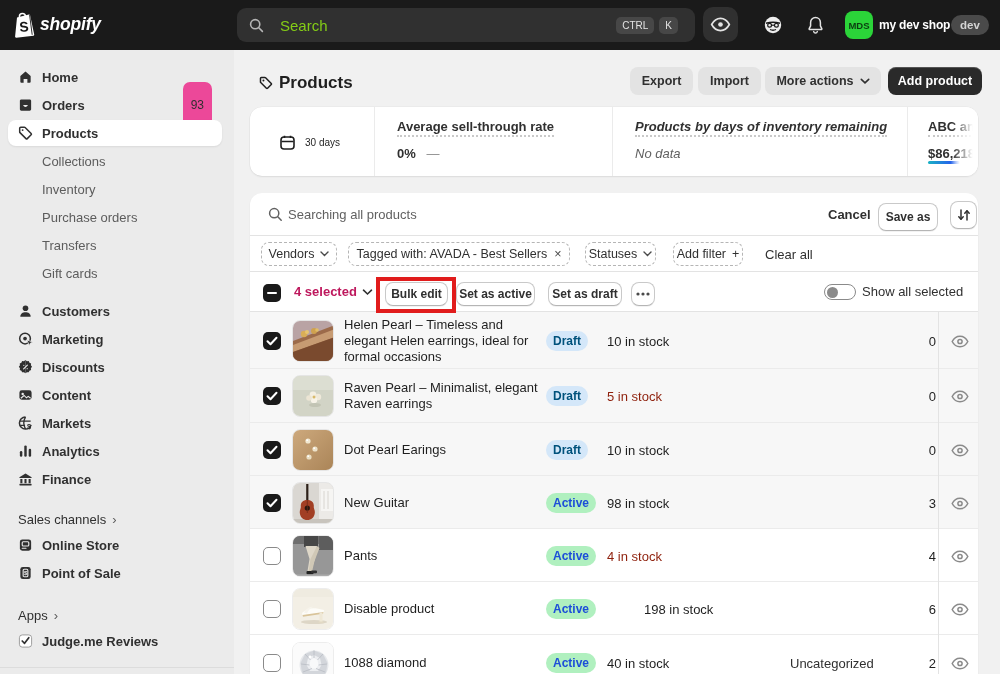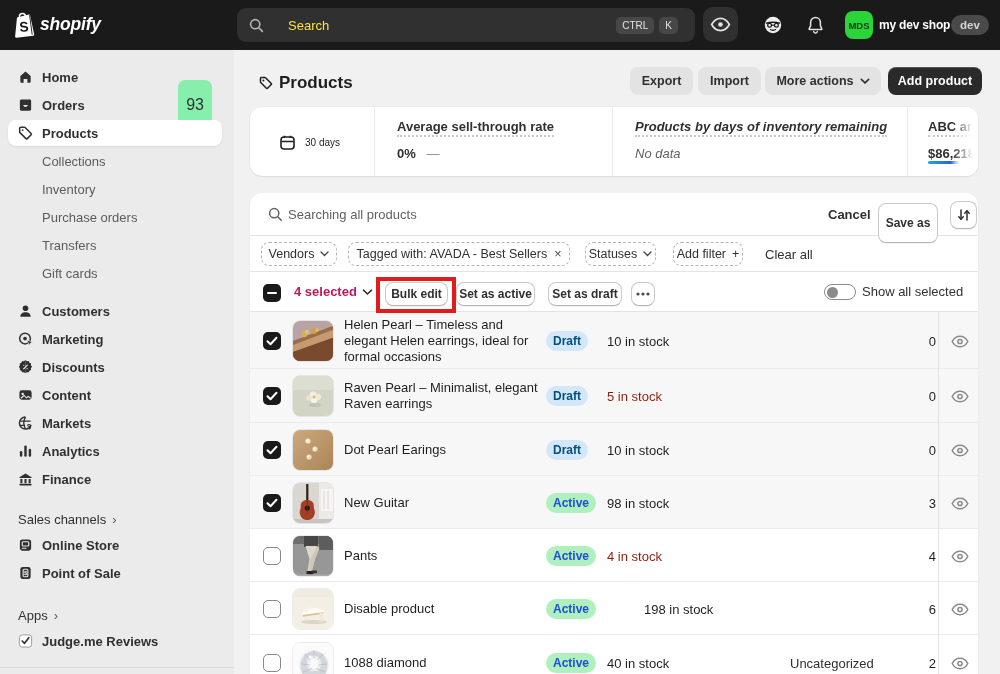--- a/index.html
+++ b/index.html
@@ -4,37 +4,37 @@
 <style>
 * { margin:0; padding:0; box-sizing:border-box; }
 html,body { width:1000px; height:674px; overflow:hidden; font-family:"Liberation Sans",sans-serif; }
 body { background:#f1f1f1; position:relative; }
 
 
 .topbar { position:absolute; left:0; top:0; width:1000px; height:50px; background:#1a1a1a; }
 .logo { position:absolute; left:14px; top:10px; display:flex; align-items:center; }
 .logo-word { color:#fff; font-size:17.5px; font-weight:700; font-style:italic; margin-left:3px; letter-spacing:-0.2px; }
 .searchbar { position:absolute; left:237px; top:8px; width:458px; height:34px; background:#303030; border-radius:9px; display:flex; align-items:center; padding:0 17px 0 12px; }
-.searchbar .stext { color:#fde047; font-size:13px; margin-left:24px; flex:1; }
+.searchbar .stext { color:#84cc16; font-size:15px; margin-left:16px; flex:1; }
 .key { background:#474747; color:#e3e3e3; font-size:10px; font-weight:400; border-radius:5px; padding:3px 6px; margin-left:5px; }
 .eyebtn { position:absolute; left:703px; top:7px; width:35px; height:35px; background:#303030; border-radius:10px; display:flex; align-items:center; justify-content:center; }
 .tb-ico { position:absolute; top:0; height:50px; display:flex; align-items:center; }
 .avatar { position:absolute; left:845px; top:11px; width:28px; height:28px; background:#2bd439; border-radius:8px; color:#0b3d10; font-size:9.5px; font-weight:700; display:flex; align-items:center; justify-content:center; }
 .shopname { position:absolute; left:879px; top:0; height:50px; display:flex; align-items:center; color:#fff; font-size:12px; font-weight:700; letter-spacing:-0.2px; }
 .devpill { position:absolute; left:951px; top:15px; width:38px; height:20px; background:#4a4a4a; border-radius:10px; color:#d5d5d5; font-size:11.5px; font-weight:700; display:flex; align-items:center; justify-content:center; }
 
 
 .sidebar { position:absolute; left:0; top:50px; width:234px; height:624px; background:#ebebeb; }
 .nav { position:absolute; left:8px; top:14px; width:214px; }
 .nitem { height:26px; margin-bottom:2px; display:flex; align-items:center; border-radius:8px; font-size:13px; font-weight:700; color:#303030; position:relative; }
 .nitem .nico { width:15px; height:15px; margin-left:10px; margin-right:9px; flex:0 0 15px; display:flex; align-items:center; justify-content:center; }
 .nitem.sub { font-weight:400; color:#5c5c5c; }
 .nitem.sub .lbl { margin-left:34px; }
 .nitem.active { background:#fff; box-shadow:0 1px 2px rgba(0,0,0,.08); }
-.badge93 { position:absolute; right:10px; background:#86efac; border-radius:7px; font-size:16px; font-weight:400; color:#303030; padding:16px 8px; }
+.badge93 { position:absolute; right:10px; background:#ec4899; border-radius:7px; font-size:12px; font-weight:400; color:#303030; padding:16px 8px; }
 .nsec { height:26px; display:flex; align-items:center; font-size:13px; font-weight:400; color:#303030; padding-left:10px; }
 .gap10 { height:10px; } .gap12 { height:12px; } .gap14 { height:14px; }
 
 
 .main { position:absolute; left:234px; top:50px; width:766px; height:624px; background:#f1f1f1; }
 .pagehead { position:absolute; left:16px; top:22px; width:744px; height:40px; }
 .ptitle { position:absolute; left:9px; top:1px; display:flex; align-items:center; font-size:17px; font-weight:700; color:#1f1f1f; letter-spacing:0; }
 
 .hbtns { position:absolute; left:0; top:0; width:744px; height:40px; }
 .btn { position:absolute; top:-5px; height:28px; background:#e3e3e3; border-radius:8px; font-size:12.5px; font-weight:700; color:#303030; display:flex; align-items:center; justify-content:center; }
@@ -329,21 +329,21 @@
   </div>
 
   <div class="tablecard">
     <div class="searchrow">
       <svg style="position:absolute;left:18px;top:14px;" width="15" height="15" viewBox="0 0 15 15">
           <circle cx="6.2" cy="6.2" r="4.6" fill="none" stroke="#616161" stroke-width="1.5"></circle>
           <line x1="9.8" y1="9.8" x2="13.2" y2="13.2" stroke="#616161" stroke-width="1.5" stroke-linecap="round"></line>
         </svg>
       <span style="position:absolute;left:38px;top:14px;font-size:13px;color:#616161;">Searching all products</span>
       <span style="position:absolute;left:578px;top:14px;font-size:13px;font-weight:700;color:#303030;">Cancel</span>
-      <div class="wbtn" style="position:absolute;left:628px;top:10px;height:40px;width:60px;justify-content:center;">Save as</div>
+      <div class="wbtn" style="position:absolute;left:628px;top:10px;height:28px;width:60px;justify-content:center;">Save as</div>
       <div class="wbtn" style="position:absolute;left:700px;top:8px;width:27px;height:28px;padding:0;justify-content:center;">
         <svg width="14" height="14" viewBox="0 0 14 14">
             <path d="M4 2 L4 11" stroke="#303030" stroke-width="1.5" stroke-linecap="round"></path>
             <path d="M1.8 8.8 L4 11.2 L6.2 8.8" fill="none" stroke="#303030" stroke-width="1.5" stroke-linecap="round" stroke-linejoin="round"></path>
             <path d="M10 12 L10 3" stroke="#303030" stroke-width="1.5" stroke-linecap="round"></path>
             <path d="M7.8 5.2 L10 2.8 L12.2 5.2" fill="none" stroke="#303030" stroke-width="1.5" stroke-linecap="round" stroke-linejoin="round"></path>
           </svg>
       </div>
     </div>
     <div class="filterrow">

